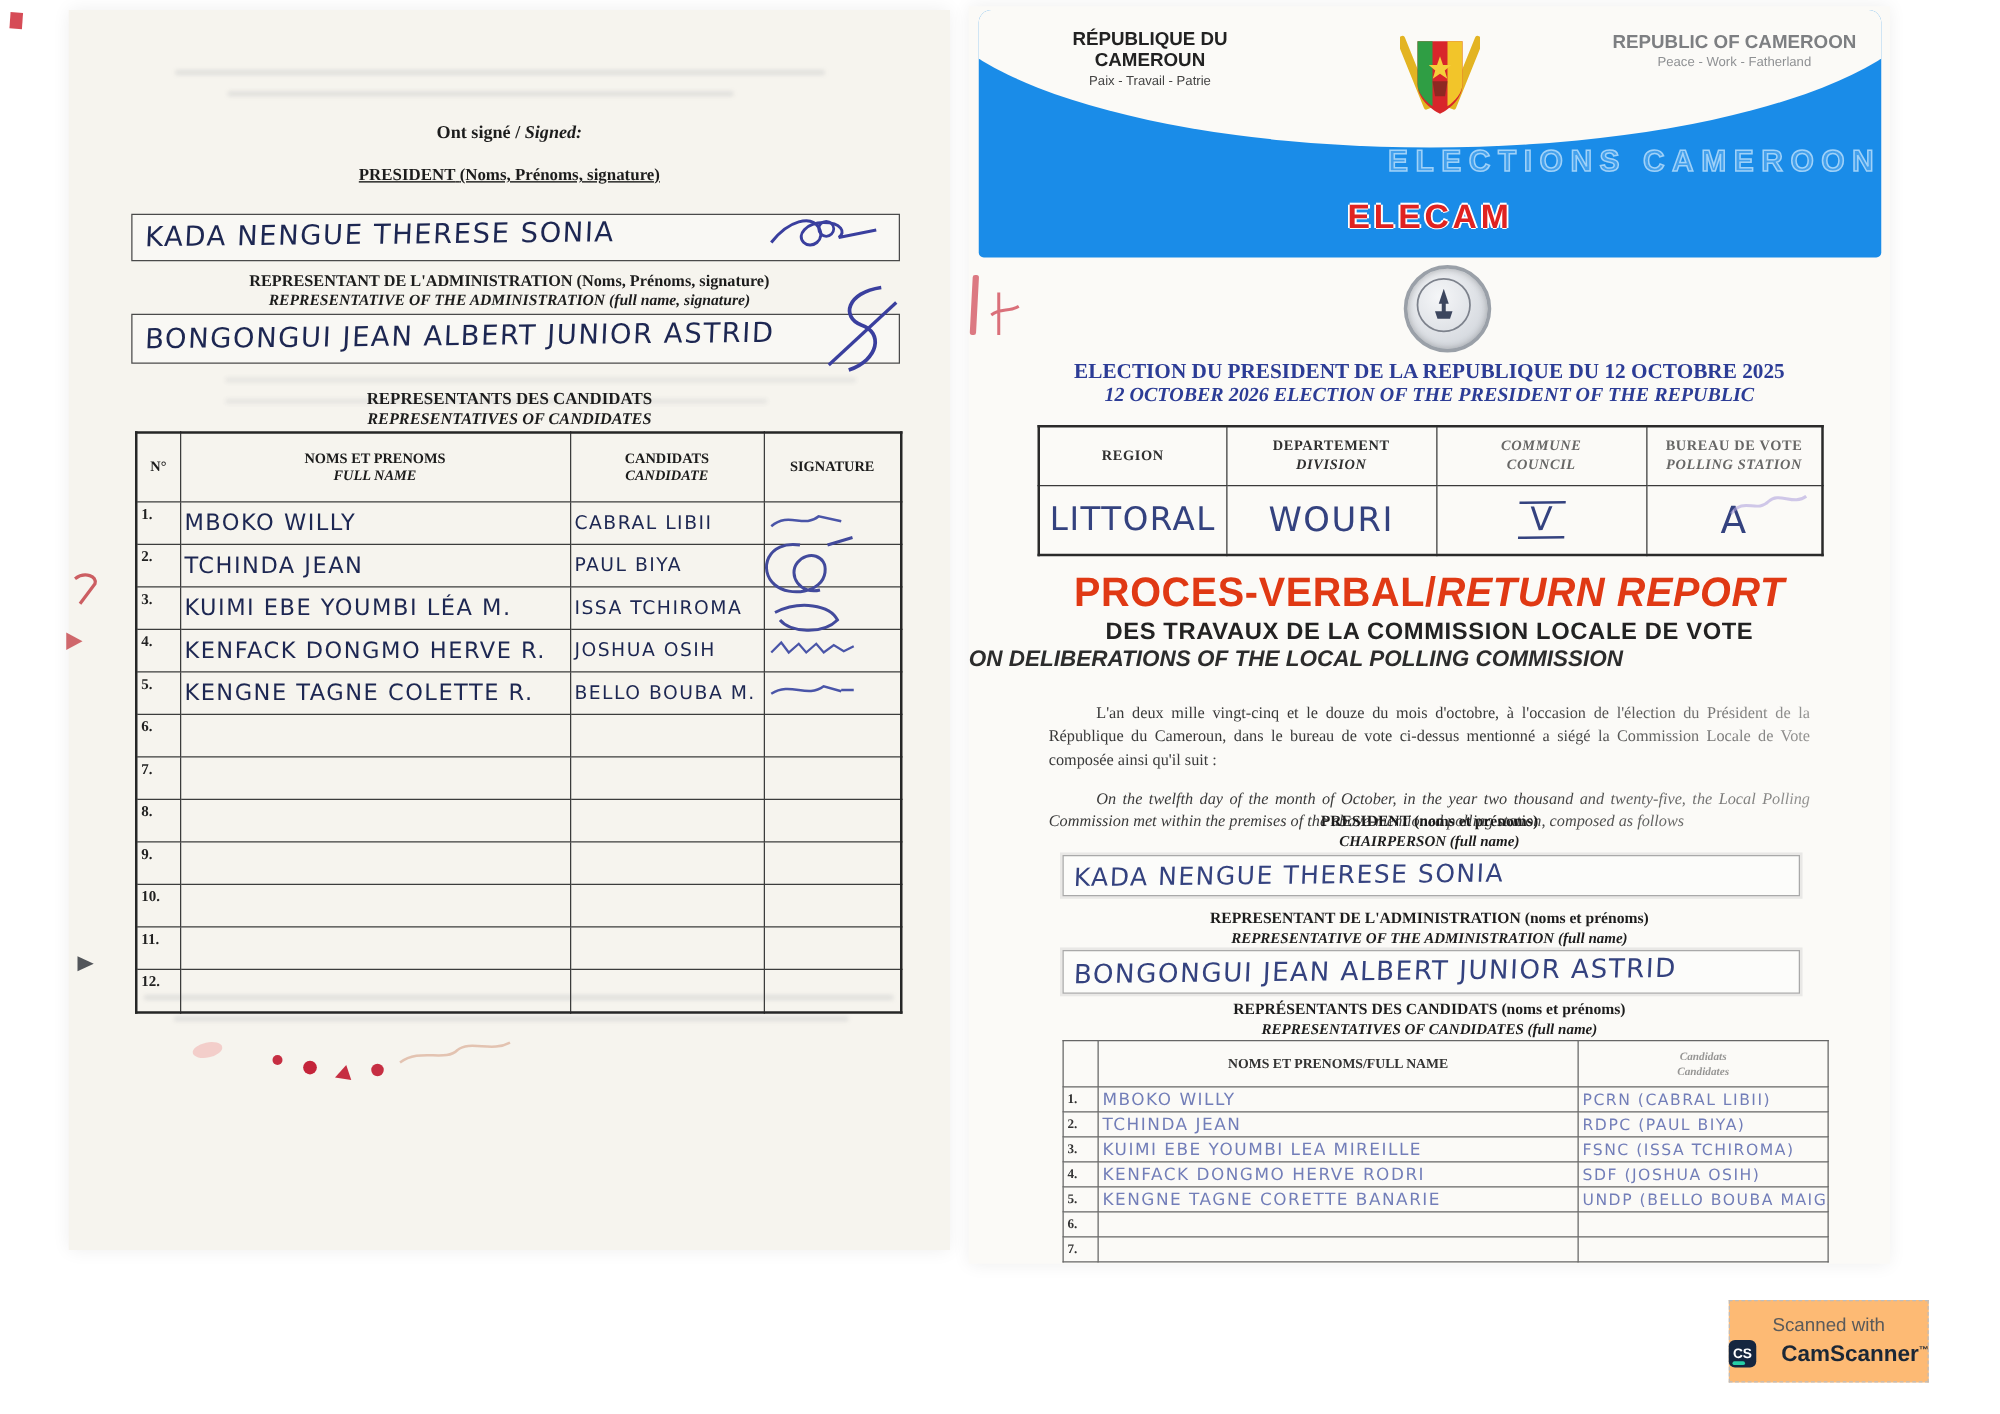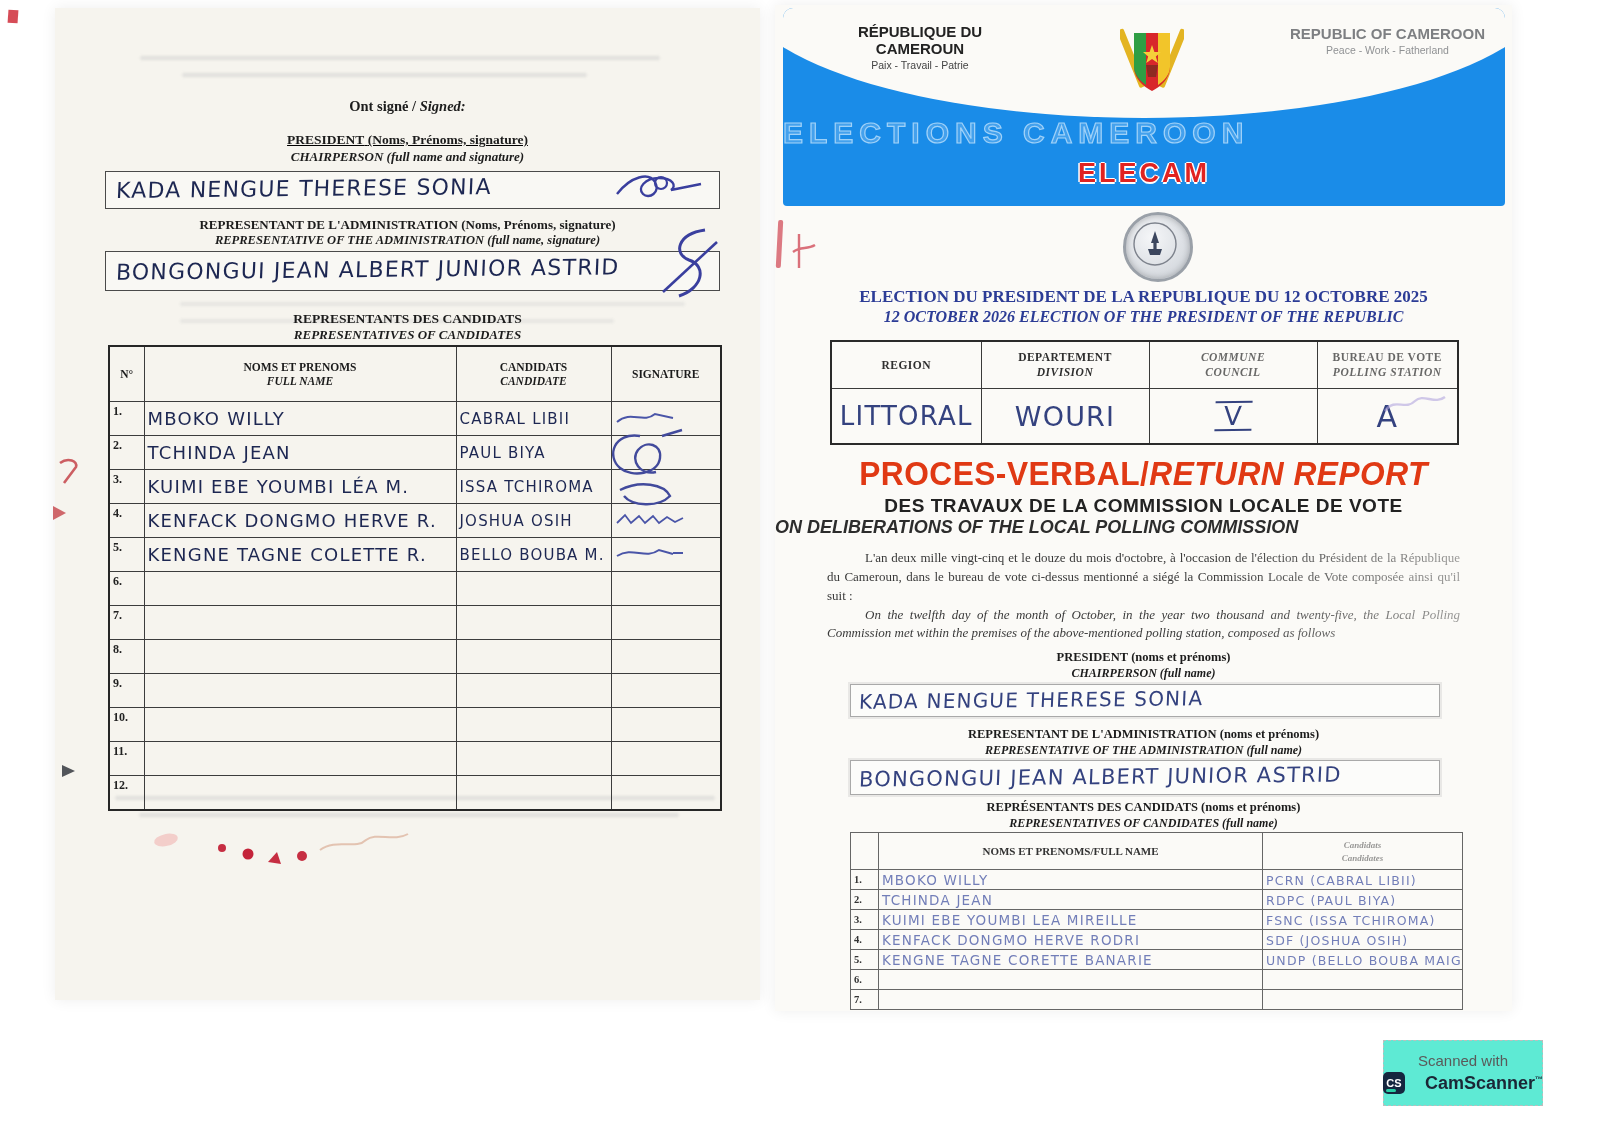--- a/index.html
+++ b/index.html
@@ -35,22 +35,22 @@
   
   .banner{position:absolute;left:8px;top:3px;width:722px;height:198px;background:#1a8ce8;
           border-radius:10px 10px 4px 4px;overflow:hidden;}
   .dome{position:absolute;left:-45px;top:-152px;width:812px;height:262px;background:#fbfaf7;
         border-radius:50%;}
   .hdrblk{position:absolute;z-index:3;text-align:center;font-family:"Liberation Sans",sans-serif;}
   .hdrblk .t{font-weight:bold;font-size:15px;color:#222;}
   .hdrblk .m{font-size:10.5px;color:#444;margin-top:2px;}
   .hdrblk.en .t{color:#5e6165;opacity:.8;}
   .hdrblk.en .m{color:#74777b;opacity:.8;}
-  .banner-t1{position:absolute;left:0;right:0;top:108px;z-index:3;text-align:left;
-             font-family:"Liberation Sans",sans-serif;font-weight:bold;font-size:30px;letter-spacing:6px;
+  .banner-t1{position:absolute;left:0;right:0;top:108px;z-index:3;text-align:right;
+             font-family:"Liberation Sans",sans-serif;font-weight:bold;font-size:24px;letter-spacing:6px;
              color:rgba(150,200,245,.35);-webkit-text-stroke:1.2px rgba(180,220,250,.85);}
   .banner-t2{position:absolute;left:0;right:0;top:150px;z-index:3;text-align:center;
              font-family:"Liberation Sans",sans-serif;font-weight:bold;font-size:27px;letter-spacing:3px;
              color:#e02321;text-shadow:-1.5px 0 #fff,1.5px 0 #fff,0 -1.5px #fff,0 1.5px #fff;}
   .seal{position:absolute;left:348px;top:207px;width:64px;height:64px;border-radius:50%;
         border:3px solid #9aa0a8;background:radial-gradient(circle at 40% 35%,#f5f6f8,#c9ced5);
         box-shadow:inset 0 0 6px rgba(0,0,0,.25);}
   .titleBlue{position:absolute;left:0;right:0;text-align:center;font-weight:bold;color:#2c3c96;}
   table.loc{position:absolute;left:55px;top:335px;width:627px;border-collapse:collapse;table-layout:fixed;}
   table.loc{border:2px solid #2a2a2a;}
@@ -61,34 +61,34 @@
   table.loc th.fade{opacity:.72;filter:blur(.3px);}
   .pvRed{position:absolute;left:0;right:0;top:450px;text-align:center;font-family:"Liberation Sans",sans-serif;
          font-weight:bold;font-size:33px;color:#e03914;letter-spacing:.5px;transform:scaleX(.96);}
   .pvSub1{position:absolute;left:0;right:0;top:490px;text-align:center;font-family:"Liberation Sans",sans-serif;
           font-weight:bold;font-size:19px;color:#222;letter-spacing:.5px;}
   .pvSub2{position:absolute;left:0;right:0;top:512px;text-align:left;font-family:"Liberation Sans",sans-serif;
           font-weight:bold;font-style:italic;font-size:18px;color:#2c2c2c;}
   .bodyTxt{position:absolute;left:52px;top:544px;width:633px;font-size:13px;line-height:1.45;
            color:#3a3a3a;text-align:justify;
            -webkit-mask-image:linear-gradient(90deg,#000 62%,rgba(0,0,0,.5) 100%);}
-  .bodyTxt p{margin:0;text-indent:38px;}
+  .bodyTxt p{margin:12px;text-indent:38px;}
   .rNameBox{position:absolute;border:1px solid #a9a9a9;box-shadow:0 0 0 2px rgba(180,180,180,.25);
             background:rgba(255,255,255,.4);}
   table.repR{position:absolute;left:75px;top:827px;width:612px;border-collapse:collapse;table-layout:fixed;}
   table.repR{border:1.4px solid #555;}
   table.repR th,table.repR td{border:1px solid #666;padding:0 3px;overflow:hidden;}
   table.repR th{height:36px;font-size:11px;color:#333;}
   table.repR td{height:19px;}
   table.repR td.num{font-size:10.5px;font-weight:bold;color:#333;}
   table.repR th .cand{font-size:9px;font-style:italic;opacity:.5;line-height:1.2;}
   
   .redsq{position:absolute;left:8px;top:10px;width:10px;height:13px;background:#cf2d3a;opacity:.85;
          transform:rotate(4deg);}
-  .cambadge{position:absolute;left:1383px;top:1040px;width:158px;height:64px;background:#5eead4;
+  .cambadge{position:absolute;left:1383px;top:1040px;width:158px;height:64px;background:#fdba74;
             border:1.5px dashed #bdbdbd;font-family:"Liberation Sans",sans-serif;
             display:flex;flex-direction:column;align-items:center;justify-content:center;gap:3px;}
   .cambadge .l1{font-size:15px;color:#5a5a5a;}
   .camrow{display:flex;align-items:center;gap:20px;}
   .cslogo{width:22px;height:22px;background:#15263f;border-radius:5px;position:relative;
           display:flex;align-items:center;justify-content:center;color:#fff;font-weight:bold;font-size:11px;}
   .cslogo::after{content:"";position:absolute;left:3px;bottom:2px;width:10px;height:3.5px;
                  background:#27cfa6;border-radius:2px;}
   .camname{font-size:18px;font-weight:bold;color:#1b2736;}
   .camname sup{font-size:8px;}
@@ -116,24 +116,20 @@
       </div>
 
     <div class="abs ctr" style="left:0;right:0;top:90px;font-size:14.5px;">
       <span class="lbl">Ont signé /</span><span class="lbl it"> Signed:</span>
     </div>
 
     <div class="abs ctr" style="left:0;right:0;top:124px;font-size:13.5px;text-decoration:underline;">
       <span class="lbl">PRESIDENT</span>
       <span class="lbl hint">(Noms, Prénoms, signature)</span>
     </div>
-    <div class="abs ctr it" style="left:0;right:0;top:141px;font-size:13px;">
-      <span class="lbl">CHAIRPERSON</span>
-      <span class="lbl hint">(full name and signature)</span>
-    </div>
 
     <div class="nameBox" style="left:50px;top:163px;width:613px;height:36px;">
       <span class="hw hw-dark" style="position:absolute;left:10px;top:4px;font-size:22px;">KADA NENGUE THERESE SONIA</span>
       <svg class="sig" style="right:12px;top:-8px;" width="96" height="46" viewBox="0 0 96 46">
         <path d="M6 30 C20 12 38 8 44 18 C50 28 38 36 32 30 C26 24 34 14 48 14 C62 14 66 22 60 26 L90 20" fill="none" stroke="#3a3f9e" stroke-width="2.4"></path>
         <circle cx="50" cy="19" r="6" fill="none" stroke="#3a3f9e" stroke-width="2.2"></circle>
       </svg>
     </div>
 
     <div class="abs ctr" style="left:0;right:0;top:209px;font-size:13px;">

